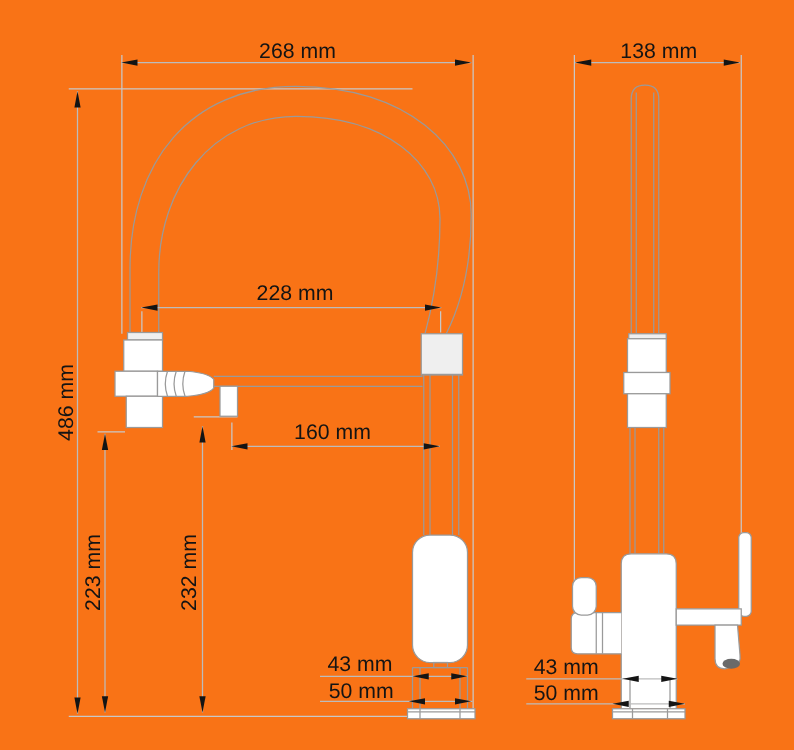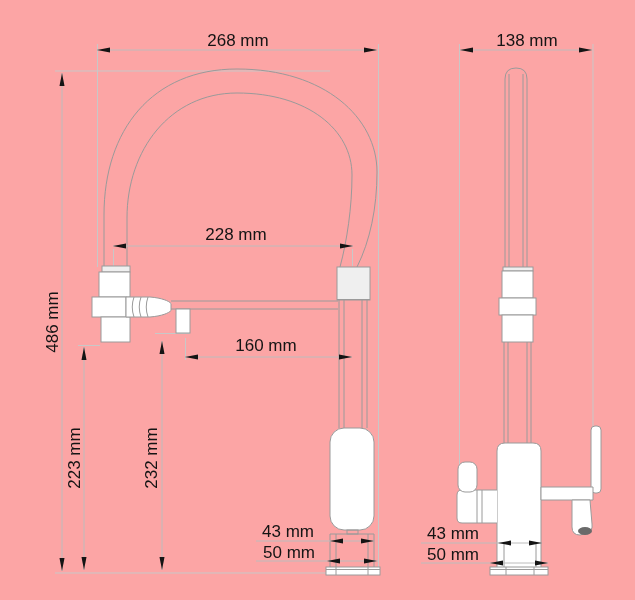--- a/index.html
+++ b/index.html
@@ -1,19 +1,19 @@
 <!DOCTYPE html>
 <html><head>
 <meta charset="utf-8">
 <style>
   html,body{margin:0;padding:0;background:#fff;}
   .canvas{
     position:relative;
     width:635px;height:600px;
-    background:#fca5a5;
+    background:#f97316;
     font-family:"Liberation Sans", sans-serif;
     overflow:hidden;
   }
   svg text{
     font-family:"Liberation Sans", sans-serif;
     font-size:17px;
     fill:#141414;
   }
   .outline{fill:none;stroke:#9a9a9a;stroke-width:1;}
   .outline-fill{fill:#ffffff;stroke:#9a9a9a;stroke-width:1;}

